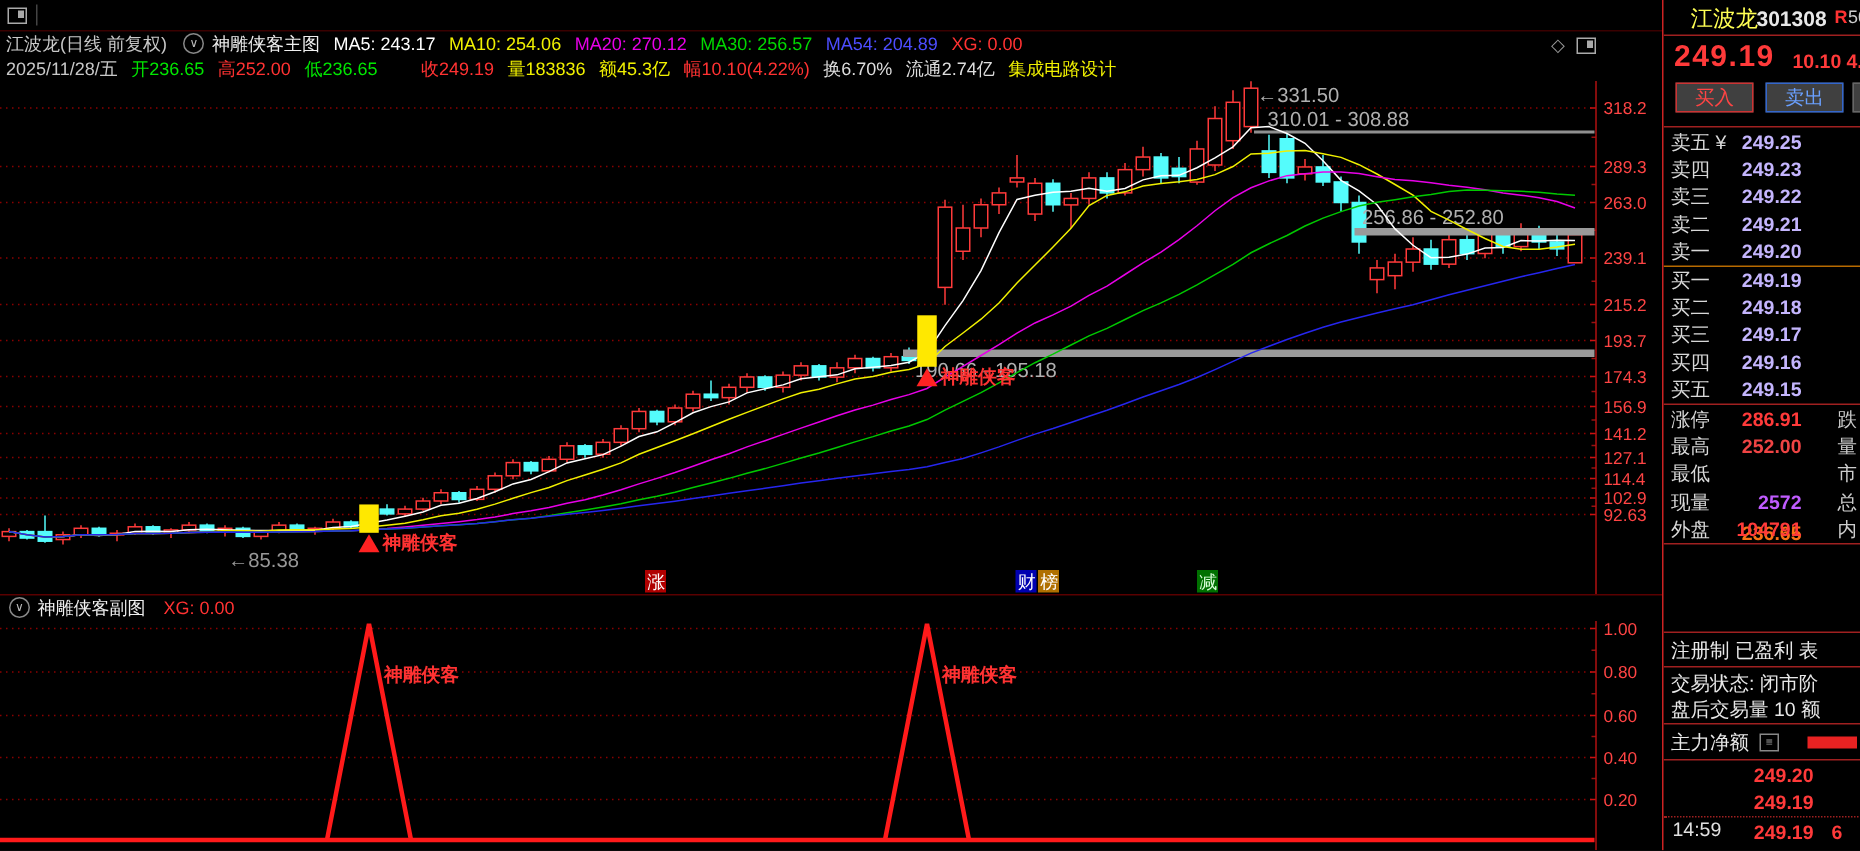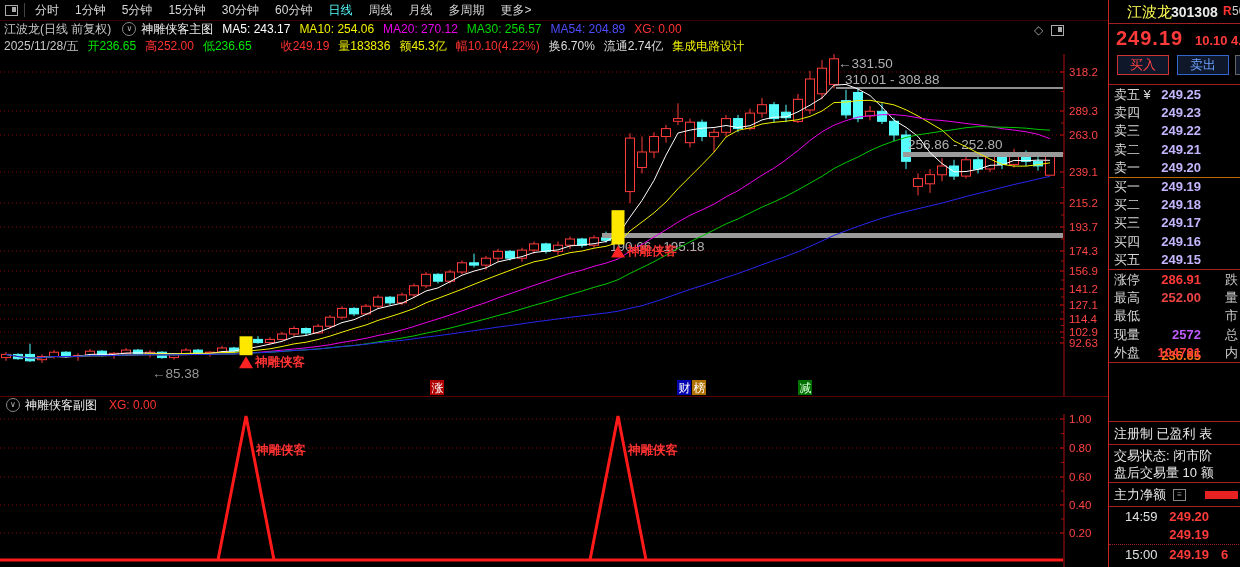--- a/index.html
+++ b/index.html
@@ -43,66 +43,53 @@
   .p-sep.dotted{background:none;border-top:1px dotted #a02020;height:0;}
   .p-header{position:absolute;top:2px;left:0;width:140px;height:20px;white-space:nowrap;}
   .p-name{position:absolute;left:18px;top:1px;color:#ffff54;font-size:15px;font-weight:normal;}
   .p-code{position:absolute;left:62px;top:2px;color:#e8e8e8;font-size:14px;font-weight:bold;}
   .p-r{position:absolute;left:114px;top:2px;color:#ff3232;font-size:12px;font-weight:bold;}
   .p-rnum{position:absolute;left:123px;top:2px;color:#cccccc;font-size:12px;}
   .p-price{position:absolute;left:7px;top:27px;color:#ff3a3a;font-size:20px;font-weight:bold;letter-spacing:1px;}
   .p-change{position:absolute;left:86px;top:33px;color:#ff3a3a;font-size:13px;font-weight:bold;}
   .p-pct{position:absolute;left:122px;top:33px;color:#ff3a3a;font-size:13px;font-weight:bold;}
   .p-btn{position:absolute;top:55px;height:18px;line-height:18px;width:50px;text-align:center;
-         font-size:13px;cursor:pointer;background:#0f172a;}
+         font-size:13px;cursor:pointer;background:#404040;}
   .p-btn.buy{left:8px;border:1px solid #c33;color:#ff4444;}
   .p-btn.sell{left:68px;border:1px solid #36c;color:#6aa0ff;}
   .p-btn.sliver{left:126px;width:12px;border:1px solid #666;}
   .book{position:absolute;left:0;top:86px;width:132px;}
   .brow,.srow,.trow{position:relative;height:18.2px;line-height:18.2px;white-space:nowrap;}
   .brow .lbl{position:absolute;left:5px;color:#d8d8d8;}
   .brow .val{position:absolute;left:40px;width:52px;text-align:right;color:#c4b5fd;font-weight:bold;}
   .bdiv{height:1px;background:#b86a00;margin:0;}
   .stats{position:absolute;left:0;width:132px;}
   .srow .lbl{position:absolute;left:5px;color:#d8d8d8;}
   .srow .val{position:absolute;left:36px;width:56px;text-align:right;font-weight:bold;}
   .srow .extra{position:absolute;left:116px;color:#cccccc;}
   .p-line{position:absolute;left:5px;width:140px;color:#e8e8e8;white-space:nowrap;font-size:13px;}
   .flow{position:absolute;left:0;top:484px;width:132px;height:21px;line-height:21px;}
   .flow .lbl{position:absolute;left:5px;color:#e8e8e8;}
   .flow .list-icon{position:absolute;left:64px;top:5px;width:11px;height:10px;border:1px solid #888;
                    color:#999;font-size:8px;line-height:9px;text-align:center;}
   .flow .bar{position:absolute;left:96px;top:7px;width:33px;height:8px;background:#e82222;}
   .ticks{position:absolute;left:0;top:508px;width:132px;}
   .trow{height:18px;line-height:18px;}
-  .trow .time{position:absolute;left:16px;color:#e0e0e0;}
+  .trow .time{position:absolute;left:6px;color:#e0e0e0;margin-top:36px;}
   .trow .price{position:absolute;left:52px;width:48px;text-align:right;color:#ff3a3a;font-weight:bold;}
   .trow .extra{position:absolute;left:112px;color:#ff3a3a;font-weight:bold;}
 </style>
 </head>
 <body>
 
 <div id="app">
 
   <div class="topbar">
     <span class="winicon"></span>
     <span class="tbsep"></span>
-    <span style="display:flex">
-        <span class="tbi">分时</span>
-        <span class="tbi">1分钟</span>
-        <span class="tbi">5分钟</span>
-        <span class="tbi">15分钟</span>
-        <span class="tbi">30分钟</span>
-        <span class="tbi">60分钟</span>
-        <span class="tbi active">日线</span>
-        <span class="tbi">周线</span>
-        <span class="tbi">月线</span>
-        <span class="tbi">多周期</span>
-        <span class="tbi">更多&gt;</span>
-      </span>
   </div>
 
   <div class="info1">
     <span class="src">江波龙(日线 前复权)</span>
     <span class="circle-icon">∨</span>
     <span class="ind">神雕侠客主图</span>
     <span style="display:flex">
         <span class="tok" style="color: rgb(255, 255, 255);">MA5: 243.17</span>
         <span class="tok" style="color: rgb(240, 240, 0);">MA10: 254.06</span>
         <span class="tok" style="color: rgb(232, 0, 232);">MA20: 270.12</span>

